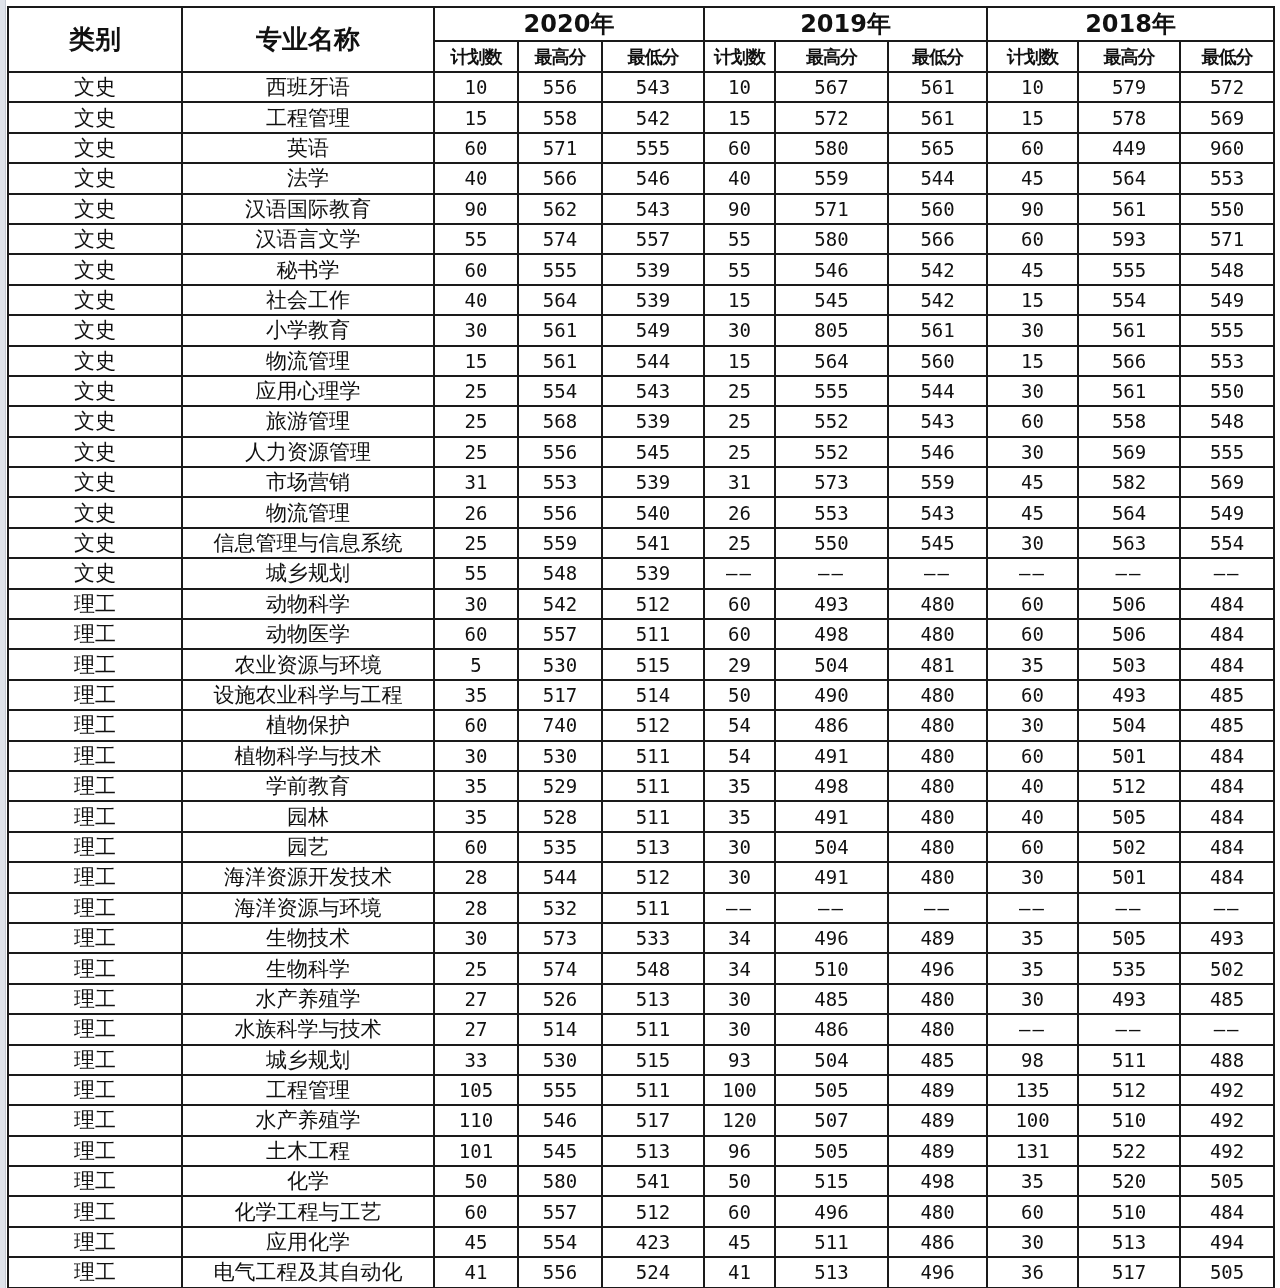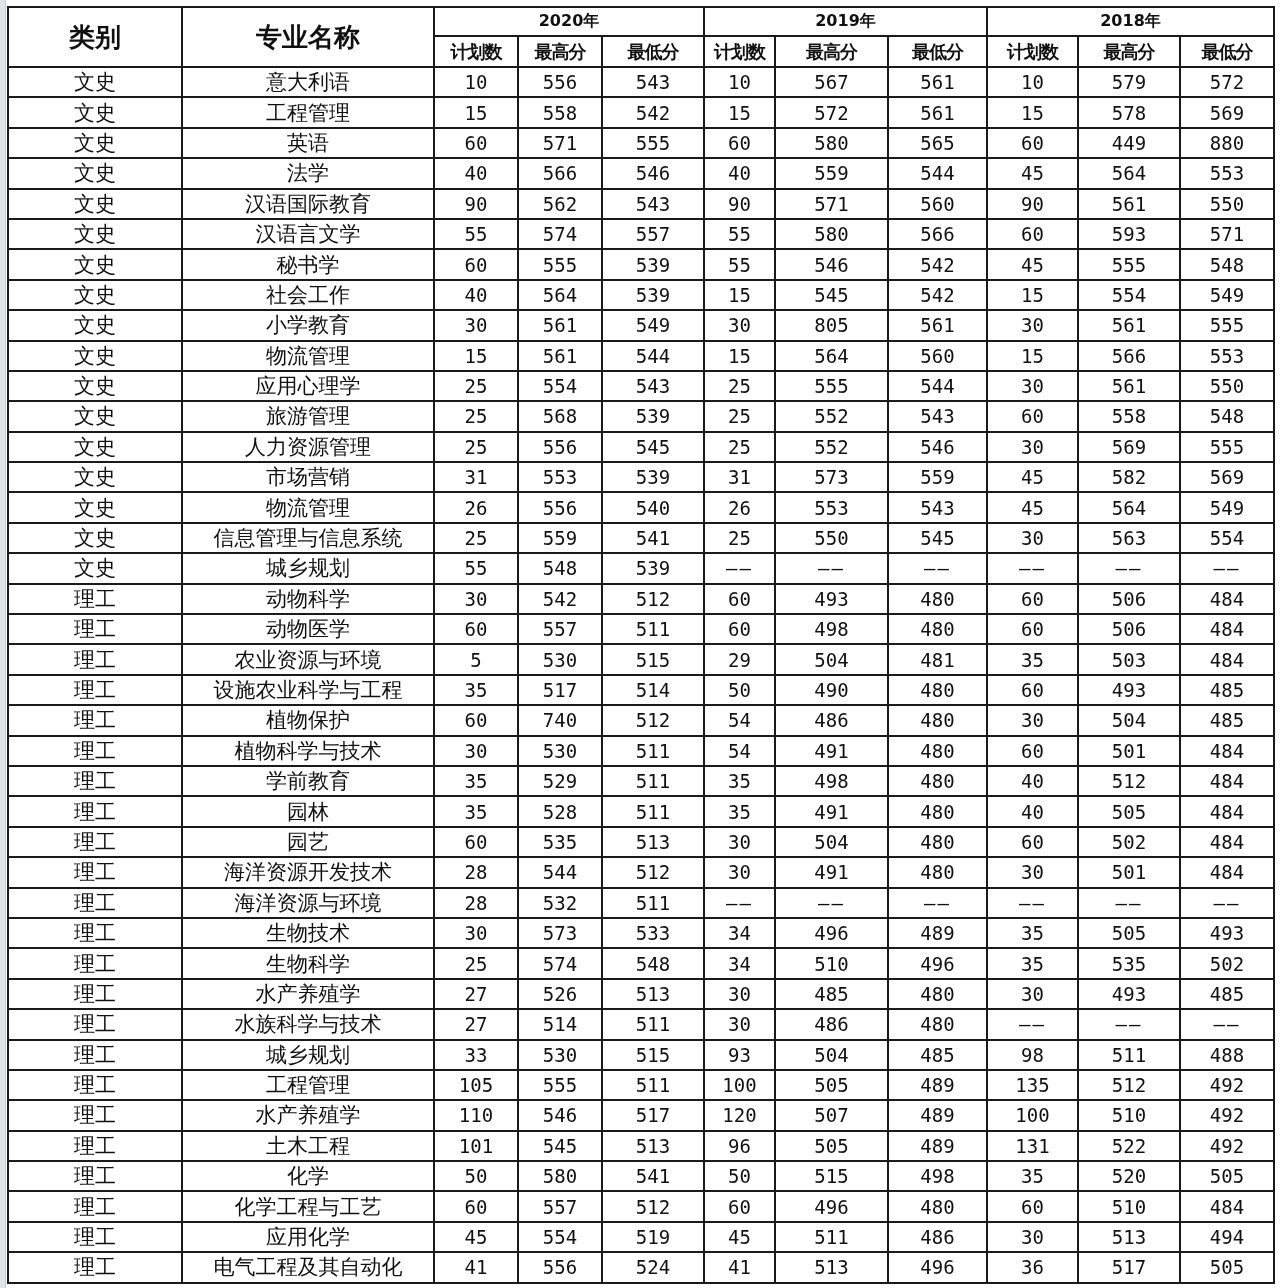--- a/index.html
+++ b/index.html
@@ -5,21 +5,21 @@
   html, body { margin: 0; padding: 0; background: #ffffff; }
   body { width: 1280px; height: 1288px; position: relative; overflow: hidden;
          font-family: "DejaVu Sans", "Liberation Sans", sans-serif; color: #111; }
   .gutter { position: absolute; left: 0; top: 0; width: 5px; height: 1288px;
             background: #dfe3ea; border-right: 1px solid #c4c9d2; }
   table.scores { position: absolute; left: 7px; top: 6px; border-collapse: collapse;
                  table-layout: fixed; width: 1266px; }
   table.scores td, table.scores th { border: 2px solid #1a1a1a; padding: 0; text-align: center;
                  vertical-align: middle; overflow: hidden; white-space: nowrap; }
   th { font-weight: bold; font-size: 21px; }
-  th.year { height: 27px; font-size: 16px; }
+  th.year { height: 27px; font-size: 24px; }
   th.sub { height: 29px; font-size: 18px; letter-spacing: -1px; }
   th.main { font-size: 26px; }
   td { height: 28.4px; font-size: 19px; font-family: "DejaVu Sans Mono", "Liberation Mono", monospace; }
   td.cat, td.major { font-family: "DejaVu Sans", "Liberation Sans", sans-serif; font-size: 21px; }
   td.dash { letter-spacing: 2px; }
 </style>
 </head>
 <body>
 
 <div class="gutter"></div>
@@ -54,21 +54,21 @@
       <th class="sub">最高分</th>
       <th class="sub">最低分</th>
       <th class="sub">计划数</th>
       <th class="sub">最高分</th>
       <th class="sub">最低分</th>
     </tr>
   </thead>
   <tbody id="rows">
       <tr>
         <td class="cat">文史</td>
-        <td class="major">意大利语</td>
+        <td class="major">西班牙语</td>
         <td>10</td>
         <td>556</td>
         <td>543</td>
         <td>10</td>
         <td>567</td>
         <td>561</td>
         <td>10</td>
         <td>579</td>
         <td>572</td>
       </tr>
@@ -89,21 +89,21 @@
         <td class="cat">文史</td>
         <td class="major">英语</td>
         <td>60</td>
         <td>571</td>
         <td>555</td>
         <td>60</td>
         <td>580</td>
         <td>565</td>
         <td>60</td>
         <td>449</td>
-        <td>880</td>
+        <td>960</td>
       </tr>
       <tr>
         <td class="cat">文史</td>
         <td class="major">法学</td>
         <td>40</td>
         <td>566</td>
         <td>546</td>
         <td>40</td>
         <td>559</td>
         <td>544</td>
@@ -551,21 +551,21 @@
         <td>480</td>
         <td>60</td>
         <td>510</td>
         <td>484</td>
       </tr>
       <tr>
         <td class="cat">理工</td>
         <td class="major">应用化学</td>
         <td>45</td>
         <td>554</td>
-        <td>519</td>
+        <td>423</td>
         <td>45</td>
         <td>511</td>
         <td>486</td>
         <td>30</td>
         <td>513</td>
         <td>494</td>
       </tr>
       <tr>
         <td class="cat">理工</td>
         <td class="major">电气工程及其自动化</td>

